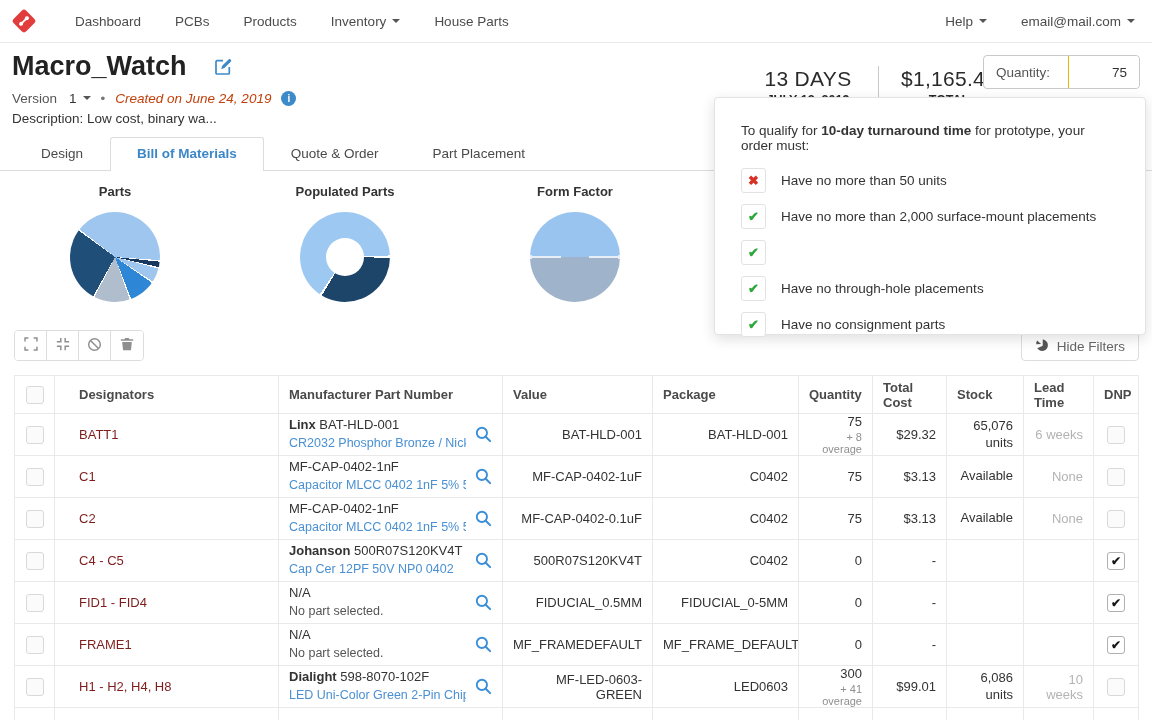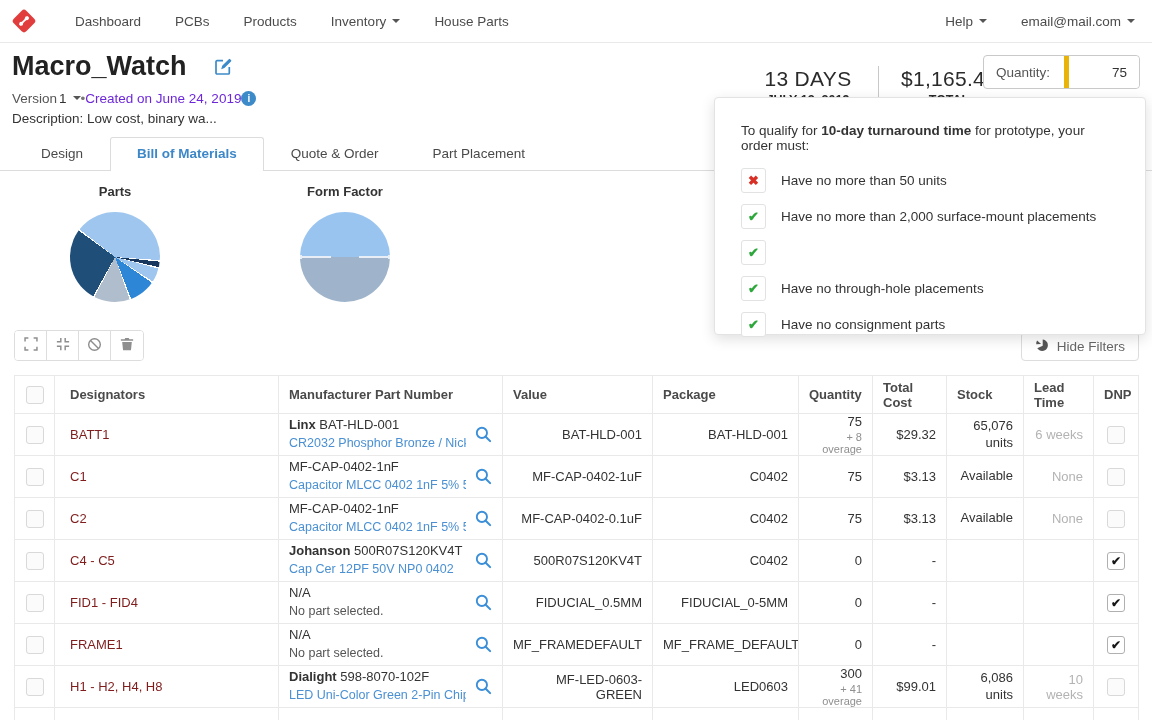--- a/index.html
+++ b/index.html
@@ -12,37 +12,37 @@
   .nav-items{display:flex;align-items:center;}
   .nav-item{font-size:13.5px;color:#4c4c4c;padding:0 17px;cursor:pointer;display:flex;align-items:center;white-space:nowrap;}
   .nav-right{margin-left:auto;display:flex;align-items:center;}
   .caret{width:0;height:0;border-left:4px solid transparent;border-right:4px solid transparent;
          border-top:4px solid #555;display:inline-block;margin-left:6px;}
   
   .project-header{position:absolute;top:52px;left:12px;z-index:2;}
   .title-row{display:flex;align-items:center;gap:27px;text-align:right;}
   .title-row h1{margin:0;font-size:27px;font-weight:bold;color:#222;line-height:1.1;}
   .edit-icon{cursor:pointer;display:inline-flex;}
-  .version-row{margin-top:9px;font-size:13.5px;color:#555;display:flex;align-items:center;gap:0;}
+  .version-row{margin-top:9px;font-size:13.5px;color:#555;display:flex;align-items:center;gap:10px;}
   .version-num{color:#333;display:inline-flex;align-items:center;cursor:pointer;margin-left:2px;}
   .bullet{color:#777;}
-  .created{color:#6d28d9;}
+  .created{font-style:italic;color:#c2410c;}
   .info-icon{width:15px;height:15px;border-radius:50%;background:#3d8ac9;color:#fff;font-size:10px;
              font-weight:bold;display:inline-flex;align-items:center;justify-content:center;cursor:pointer;}
   .desc-row{margin-top:5px;font-size:13.5px;color:#333;}
   
   .metrics{position:absolute;top:54px;left:752px;display:flex;align-items:center;z-index:2;margin-top:12px;}
   .metric{text-align:center;min-width:112px;}
   .metric-big{font-size:21px;color:#2b2b2b;letter-spacing:.3px;}
   .metric-small{font-size:12.5px;font-weight:bold;color:#2b2b2b;margin-top:2px;}
   .vdiv{width:1px;height:42px;background:#c9c9c9;margin:0 14px;}
   .qty-box{position:absolute;top:55px;right:12px;width:155px;height:32px;border:1px solid #c9c9c9;
            border-radius:4px;display:flex;align-items:stretch;background:#fff;z-index:2;}
   .qty-label{flex:1;display:flex;align-items:center;padding-left:12px;font-size:13.5px;color:#555;
-             border-right:5px solid #eab308;}
+             border-right:1px solid #eab308;}
   .qty-input{width:56px;border:none;outline:none;text-align:right;padding-right:12px;font-size:13.5px;
              color:#333;font-family:inherit;border-radius:0 4px 4px 0;}
   
   .popup{position:absolute;top:97px;left:714px;width:432px;height:238px;background:#fff;
          border:1px solid #e3e3e3;border-radius:4px;box-shadow:0 4px 14px rgba(0,0,0,.13);
          z-index:30;padding:25px 30px 0 26px;box-sizing:border-box;}
   .popup-title{margin:0 0 15px;font-size:13.5px;color:#333;}
   .check-item{display:flex;align-items:center;gap:15px;margin-bottom:11px;}
   .check-box{width:23px;height:23px;border:1px solid #e2e2e2;border-radius:3px;display:flex;
              align-items:center;justify-content:center;font-size:13px;font-weight:bold;flex:0 0 auto;background:#fff;}
@@ -76,21 +76,21 @@
   .bom-wrap{position:absolute;top:375px;left:14px;width:1124px;z-index:1;}
   table{width:100%;border-collapse:collapse;table-layout:fixed;font-size:13px;color:#333;background:#fff;}
   th,td{border:1px solid #e9e9e9;padding:0 10px;height:42px;box-sizing:border-box;
         vertical-align:middle;background:#fff;overflow:hidden;}
   th{height:38px;font-weight:bold;color:#4a4a4a;text-align:left;font-size:13px;}
   .c-sel{text-align:center;padding:0;}
   td.r{text-align:right;}
   td.lead{color:#b3b3b3;}
   td.stock{line-height:1.25;}
   .designator{color:#7f1d1d;text-decoration:none;cursor:pointer;}
-  .c-des{padding-left:15px;}
+  .c-des{padding-left:24px;}
   .c-mpn{position:relative;padding-right:36px;}
   .mpn-l1{font-size:13px;color:#333;line-height:1.3;white-space:nowrap;overflow:hidden;}
   .mpn-l2{font-size:12.5px;line-height:1.3;white-space:nowrap;overflow:hidden;margin-top:1px;}
   .mpn-l2.link{color:#4a90d2;cursor:pointer;}
   .mpn-l2.muted{color:#555;}
   .mag{position:absolute;right:10px;top:50%;margin-top:-9px;cursor:pointer;}
   .qty-main{display:block;}
   .overage{display:block;font-size:11px;color:#8f8f8f;margin-top:2px;}
   .cb{display:inline-block;width:16px;height:16px;border:1px solid #d9d9d9;border-radius:3px;
       background:#fbfbfb;cursor:pointer;vertical-align:middle;position:relative;}
@@ -199,20 +199,26 @@
     <div class="tab">Design</div>
     <div class="tab active">Bill of Materials</div>
     <div class="tab">Quote &amp; Order</div>
     <div class="tab">Part Placement</div>
   </div>
 
 <div class="charts">
     <div class="chart">
       <div class="chart-title">Parts</div>
       <div class="pie" style="background: conic-gradient(rgb(158, 198, 238) 0deg, rgb(158, 198, 238) 94deg, rgb(255, 255, 255) 94deg, rgb(255, 255, 255) 96deg, rgb(23, 55, 94) 96deg, rgb(23, 55, 94) 103deg, rgb(255, 255, 255) 103deg, rgb(255, 255, 255) 105deg, rgb(158, 198, 238) 105deg, rgb(158, 198, 238) 123deg, rgb(255, 255, 255) 123deg, rgb(255, 255, 255) 125deg, rgb(46, 134, 214) 125deg, rgb(46, 134, 214) 159deg, rgb(255, 255, 255) 159deg, rgb(255, 255, 255) 161deg, rgb(175, 189, 204) 161deg, rgb(175, 189, 204) 207deg, rgb(255, 255, 255) 207deg, rgb(255, 255, 255) 209deg, rgb(31, 78, 121) 209deg, rgb(31, 78, 121) 306deg, rgb(255, 255, 255) 306deg, rgb(255, 255, 255) 308deg, rgb(158, 198, 238) 308deg, rgb(158, 198, 238) 360deg);"></div>
+    </div>
+    <div class="chart">
+      <div class="chart-title">Populated Parts</div>
+      <div class="pie" style="background: conic-gradient(rgb(156, 200, 242) 0deg, rgb(156, 200, 242) 88deg, rgb(255, 255, 255) 88deg, rgb(255, 255, 255) 91deg, rgb(29, 69, 105) 91deg, rgb(29, 69, 105) 211deg, rgb(255, 255, 255) 211deg, rgb(255, 255, 255) 214deg, rgb(156, 200, 242) 214deg, rgb(156, 200, 242) 360deg);">
+        <span class="hole"></span>
+      </div>
     </div>
     <div class="chart">
       <div class="chart-title">Form Factor</div>
       <div class="pie" style="background: conic-gradient(rgb(154, 196, 240) 0deg, rgb(154, 196, 240) 88deg, rgb(232, 238, 245) 88deg, rgb(232, 238, 245) 92deg, rgb(159, 180, 202) 92deg, rgb(159, 180, 202) 268deg, rgb(232, 238, 245) 268deg, rgb(232, 238, 245) 272deg, rgb(154, 196, 240) 272deg, rgb(154, 196, 240) 360deg);"></div>
     </div>
   </div>
 
 <div class="bulk-toolbar">
   <button class="tool-btn">
     <span>

